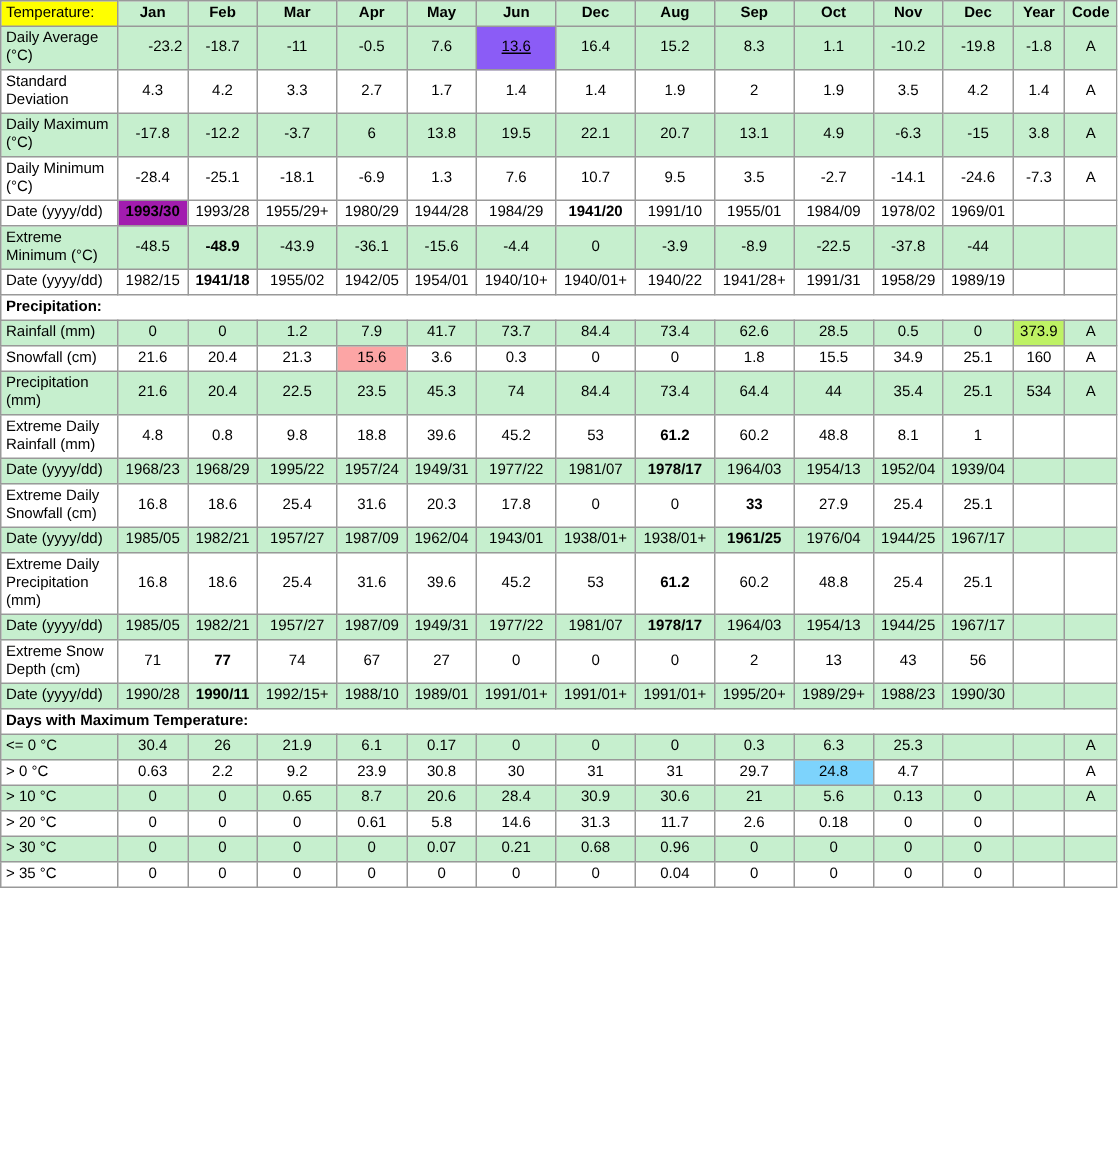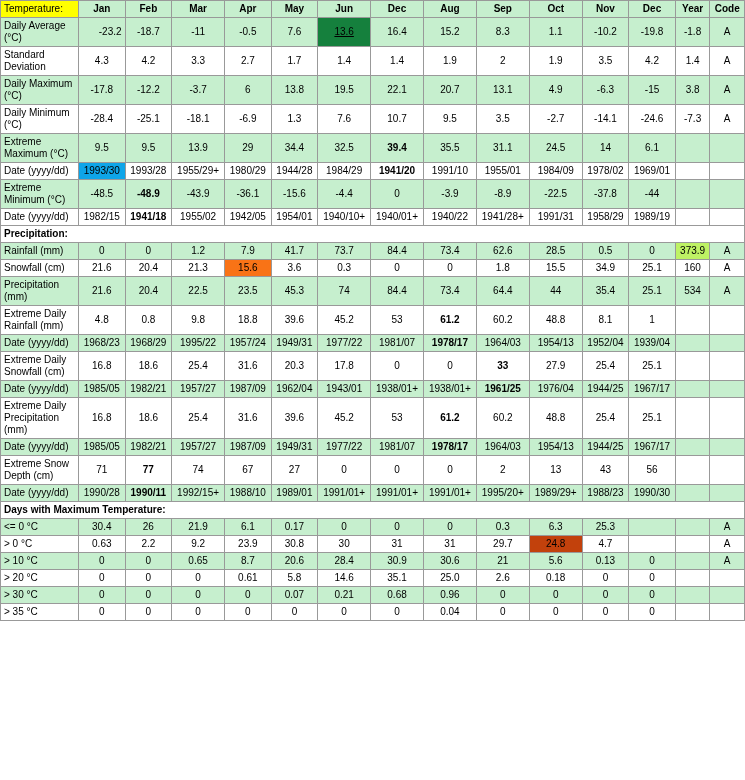--- a/index.html
+++ b/index.html
@@ -60,21 +60,21 @@
     </tr>
   </thead>
   <tbody id="table-body">
   <tr>
         <td class="row-label data-cell" style="background: rgb(198, 239, 206);">Daily Average (°C)</td>
         <td class="data-cell" style="background: rgb(198, 239, 206); text-align: right;">-23.2</td>
         <td class="data-cell" style="background: rgb(198, 239, 206);">-18.7</td>
         <td class="data-cell" style="background: rgb(198, 239, 206);">-11</td>
         <td class="data-cell" style="background: rgb(198, 239, 206);">-0.5</td>
         <td class="data-cell" style="background: rgb(198, 239, 206);">7.6</td>
-        <td class="data-cell" style="background: #15803d; text-decoration: underline;">13.6</td>
+        <td class="data-cell" style="background: #8b5cf6; text-decoration: underline;">13.6</td>
         <td class="data-cell" style="background: rgb(198, 239, 206);">16.4</td>
         <td class="data-cell" style="background: rgb(198, 239, 206);">15.2</td>
         <td class="data-cell" style="background: rgb(198, 239, 206);">8.3</td>
         <td class="data-cell" style="background: rgb(198, 239, 206);">1.1</td>
         <td class="data-cell" style="background: rgb(198, 239, 206);">-10.2</td>
         <td class="data-cell" style="background: rgb(198, 239, 206);">-19.8</td>
         <td class="data-cell" style="background: rgb(198, 239, 206);">-1.8</td>
         <td class="data-cell" style="background: rgb(198, 239, 206);">A</td>
       </tr>
       <tr>
@@ -122,39 +122,22 @@
         <td class="data-cell" style="background: rgb(255, 255, 255);">10.7</td>
         <td class="data-cell" style="background: rgb(255, 255, 255);">9.5</td>
         <td class="data-cell" style="background: rgb(255, 255, 255);">3.5</td>
         <td class="data-cell" style="background: rgb(255, 255, 255);">-2.7</td>
         <td class="data-cell" style="background: rgb(255, 255, 255);">-14.1</td>
         <td class="data-cell" style="background: rgb(255, 255, 255);">-24.6</td>
         <td class="data-cell" style="background: rgb(255, 255, 255);">-7.3</td>
         <td class="data-cell" style="background: rgb(255, 255, 255);">A</td>
       </tr>
       <tr>
-        <td class="row-label data-cell" style="background: rgb(198, 239, 206);">Extreme Maximum (°C)</td>
-        <td class="data-cell" style="background: rgb(198, 239, 206);">9.5</td>
-        <td class="data-cell" style="background: rgb(198, 239, 206);">9.5</td>
-        <td class="data-cell" style="background: rgb(198, 239, 206);">13.9</td>
-        <td class="data-cell" style="background: rgb(198, 239, 206);">29</td>
-        <td class="data-cell" style="background: rgb(198, 239, 206);">34.4</td>
-        <td class="data-cell" style="background: rgb(198, 239, 206);">32.5</td>
-        <td class="data-cell" style="background: rgb(198, 239, 206); font-weight: bold;">39.4</td>
-        <td class="data-cell" style="background: rgb(198, 239, 206);">35.5</td>
-        <td class="data-cell" style="background: rgb(198, 239, 206);">31.1</td>
-        <td class="data-cell" style="background: rgb(198, 239, 206);">24.5</td>
-        <td class="data-cell" style="background: rgb(198, 239, 206);">14</td>
-        <td class="data-cell" style="background: rgb(198, 239, 206);">6.1</td>
-        <td class="data-cell" style="background: rgb(198, 239, 206);"></td>
-        <td class="data-cell" style="background: rgb(198, 239, 206);"></td>
-      </tr>
-      <tr>
         <td class="row-label data-cell" style="background: rgb(255, 255, 255);">Date (yyyy/dd)</td>
-        <td class="data-cell" style="background: #0ea5e9;">1993/30</td>
+        <td class="data-cell" style="background: #a21caf; font-weight: bold;">1993/30</td>
         <td class="data-cell" style="background: rgb(255, 255, 255);">1993/28</td>
         <td class="data-cell" style="background: rgb(255, 255, 255);">1955/29+</td>
         <td class="data-cell" style="background: rgb(255, 255, 255);">1980/29</td>
         <td class="data-cell" style="background: rgb(255, 255, 255);">1944/28</td>
         <td class="data-cell" style="background: rgb(255, 255, 255);">1984/29</td>
         <td class="data-cell" style="background: rgb(255, 255, 255); font-weight: bold;">1941/20</td>
         <td class="data-cell" style="background: rgb(255, 255, 255);">1991/10</td>
         <td class="data-cell" style="background: rgb(255, 255, 255);">1955/01</td>
         <td class="data-cell" style="background: rgb(255, 255, 255);">1984/09</td>
         <td class="data-cell" style="background: rgb(255, 255, 255);">1978/02</td>
@@ -214,21 +197,21 @@
         <td class="data-cell" style="background: rgb(198, 239, 206);">0.5</td>
         <td class="data-cell" style="background: rgb(198, 239, 206);">0</td>
         <td class="data-cell" style="background: #bef264;">373.9</td>
         <td class="data-cell" style="background: rgb(198, 239, 206);">A</td>
       </tr>
       <tr>
         <td class="row-label data-cell" style="background: rgb(255, 255, 255);">Snowfall (cm)</td>
         <td class="data-cell" style="background: rgb(255, 255, 255);">21.6</td>
         <td class="data-cell" style="background: rgb(255, 255, 255);">20.4</td>
         <td class="data-cell" style="background: rgb(255, 255, 255);">21.3</td>
-        <td class="data-cell" style="background: #f97316;">15.6</td>
+        <td class="data-cell" style="background: #fca5a5;">15.6</td>
         <td class="data-cell" style="background: rgb(255, 255, 255);">3.6</td>
         <td class="data-cell" style="background: rgb(255, 255, 255);">0.3</td>
         <td class="data-cell" style="background: rgb(255, 255, 255);">0</td>
         <td class="data-cell" style="background: rgb(255, 255, 255);">0</td>
         <td class="data-cell" style="background: rgb(255, 255, 255);">1.8</td>
         <td class="data-cell" style="background: rgb(255, 255, 255);">15.5</td>
         <td class="data-cell" style="background: rgb(255, 255, 255);">34.9</td>
         <td class="data-cell" style="background: rgb(255, 255, 255);">25.1</td>
         <td class="data-cell" style="background: rgb(255, 255, 255);">160</td>
         <td class="data-cell" style="background: rgb(255, 255, 255);">A</td>
@@ -410,21 +393,21 @@
         <td class="row-label data-cell" style="background: rgb(255, 255, 255);">&gt; 0 °C</td>
         <td class="data-cell" style="background: rgb(255, 255, 255);">0.63</td>
         <td class="data-cell" style="background: rgb(255, 255, 255);">2.2</td>
         <td class="data-cell" style="background: rgb(255, 255, 255);">9.2</td>
         <td class="data-cell" style="background: rgb(255, 255, 255);">23.9</td>
         <td class="data-cell" style="background: rgb(255, 255, 255);">30.8</td>
         <td class="data-cell" style="background: rgb(255, 255, 255);">30</td>
         <td class="data-cell" style="background: rgb(255, 255, 255);">31</td>
         <td class="data-cell" style="background: rgb(255, 255, 255);">31</td>
         <td class="data-cell" style="background: rgb(255, 255, 255);">29.7</td>
-        <td class="data-cell" style="background: #c2410c;">24.8</td>
+        <td class="data-cell" style="background: #7dd3fc;">24.8</td>
         <td class="data-cell" style="background: rgb(255, 255, 255);">4.7</td>
         <td class="data-cell" style="background: rgb(255, 255, 255);"></td>
         <td class="data-cell" style="background: rgb(255, 255, 255);"></td>
         <td class="data-cell" style="background: rgb(255, 255, 255);">A</td>
       </tr>
       <tr>
         <td class="row-label data-cell" style="background: rgb(198, 239, 206);">&gt; 10 °C</td>
         <td class="data-cell" style="background: rgb(198, 239, 206);">0</td>
         <td class="data-cell" style="background: rgb(198, 239, 206);">0</td>
         <td class="data-cell" style="background: rgb(198, 239, 206);">0.65</td>
@@ -441,22 +424,22 @@
         <td class="data-cell" style="background: rgb(198, 239, 206);">A</td>
       </tr>
       <tr>
         <td class="row-label data-cell" style="background: rgb(255, 255, 255);">&gt; 20 °C</td>
         <td class="data-cell" style="background: rgb(255, 255, 255);">0</td>
         <td class="data-cell" style="background: rgb(255, 255, 255);">0</td>
         <td class="data-cell" style="background: rgb(255, 255, 255);">0</td>
         <td class="data-cell" style="background: rgb(255, 255, 255);">0.61</td>
         <td class="data-cell" style="background: rgb(255, 255, 255);">5.8</td>
         <td class="data-cell" style="background: rgb(255, 255, 255);">14.6</td>
-        <td class="data-cell" style="background: rgb(255, 255, 255);">35.1</td>
-        <td class="data-cell" style="background: rgb(255, 255, 255);">25.0</td>
+        <td class="data-cell" style="background: rgb(255, 255, 255);">31.3</td>
+        <td class="data-cell" style="background: rgb(255, 255, 255);">11.7</td>
         <td class="data-cell" style="background: rgb(255, 255, 255);">2.6</td>
         <td class="data-cell" style="background: rgb(255, 255, 255);">0.18</td>
         <td class="data-cell" style="background: rgb(255, 255, 255);">0</td>
         <td class="data-cell" style="background: rgb(255, 255, 255);">0</td>
         <td class="data-cell" style="background: rgb(255, 255, 255);"></td>
         <td class="data-cell" style="background: rgb(255, 255, 255);"></td>
       </tr>
       <tr>
         <td class="row-label data-cell" style="background: rgb(198, 239, 206);">&gt; 30 °C</td>
         <td class="data-cell" style="background: rgb(198, 239, 206);">0</td>

